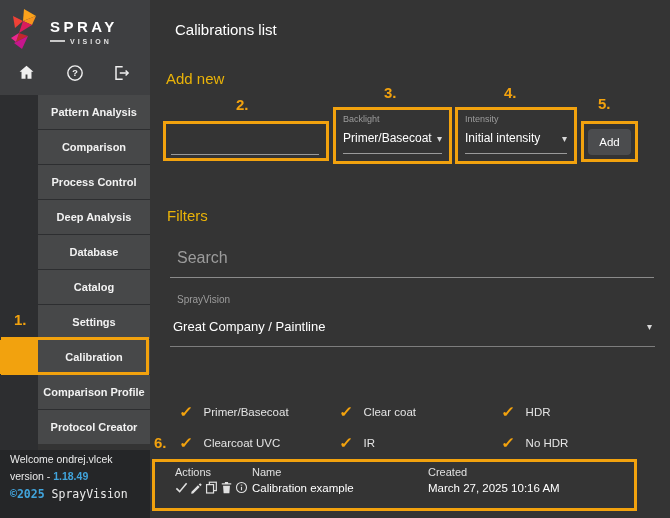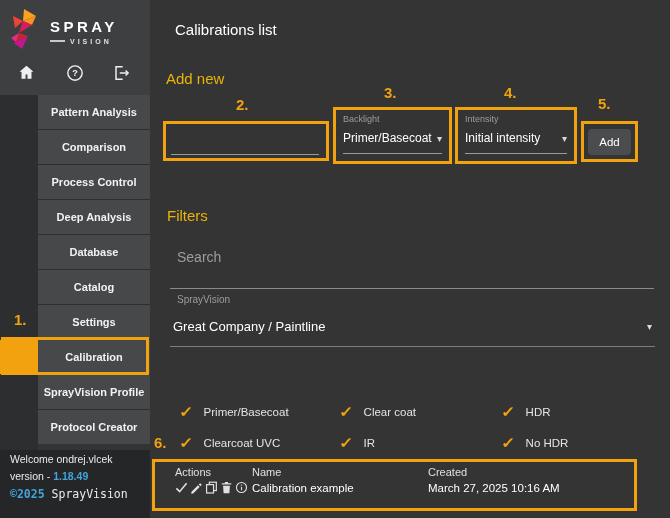--- a/index.html
+++ b/index.html
@@ -51,21 +51,21 @@
   .sel-row{display:flex;align-items:center;justify-content:space-between;margin-top:7px;
            border-bottom:1px solid #9a9a9a;padding-bottom:8px;}
   .sel-value{font-size:12px;color:#fff;}
   .caret{color:#d8d8d8;font-size:10px;}
 
   #ab5{left:581px;top:121px;width:57px;height:41px;display:flex;align-items:center;justify-content:center;pointer-events:auto;}
   .add-btn{width:43px;height:26px;background:#4B4C4E;border:none;border-radius:4px;color:#fff;
            font-size:11.5px;cursor:pointer;font-family:"Liberation Sans",sans-serif;}
 
   .search-input{position:absolute;left:170px;top:245px;width:484px;background:transparent;border:none;
-                border-bottom:1px solid #8a8a8a;color:#fff;font-size:14px;padding:4px 7px 23px;
+                border-bottom:1px solid #8a8a8a;color:#fff;font-size:16px;padding:4px 7px 10px;
                 box-sizing:border-box;outline:none;}
   .search-input::placeholder{color:#9C9C9C;}
 
   .dept-label{position:absolute;left:177px;top:294px;font-size:10px;color:#9C9C9C;}
   .dept-field{position:absolute;left:170px;top:314px;width:485px;border-bottom:1px solid #7d7d7d;
               padding:5px 3px 12px 3px;box-sizing:border-box;display:flex;justify-content:space-between;
               align-items:center;cursor:pointer;}
   .dept-value{font-size:13px;color:#fff;}
 
   .cb-grid{position:absolute;left:180px;top:401px;display:grid;grid-template-columns:160px 162px 150px;row-gap:10px;}
@@ -127,21 +127,21 @@
 
   <div class="menu">
     <div class="menu-item">Pattern Analysis</div>
     <div class="menu-item">Comparison</div>
     <div class="menu-item">Process Control</div>
     <div class="menu-item">Deep Analysis</div>
     <div class="menu-item">Database</div>
     <div class="menu-item">Catalog</div>
     <div class="menu-item">Settings</div>
     <div class="menu-item">Calibration</div>
-    <div class="menu-item">SprayVision Profile</div>
+    <div class="menu-item">Comparison Profile</div>
     <div class="menu-item">Protocol Creator</div>
   </div>
   <div class="sel-strip"></div>
 
   <div class="sb-footer">
     <div>Welcome ondrej.vlcek</div>
     <div><span>version -</span> <span class="blue">1.18.49</span></div>
     <div class="mono"><span class="blue">©2025</span> <span>SprayVision</span></div>
   </div>
 

